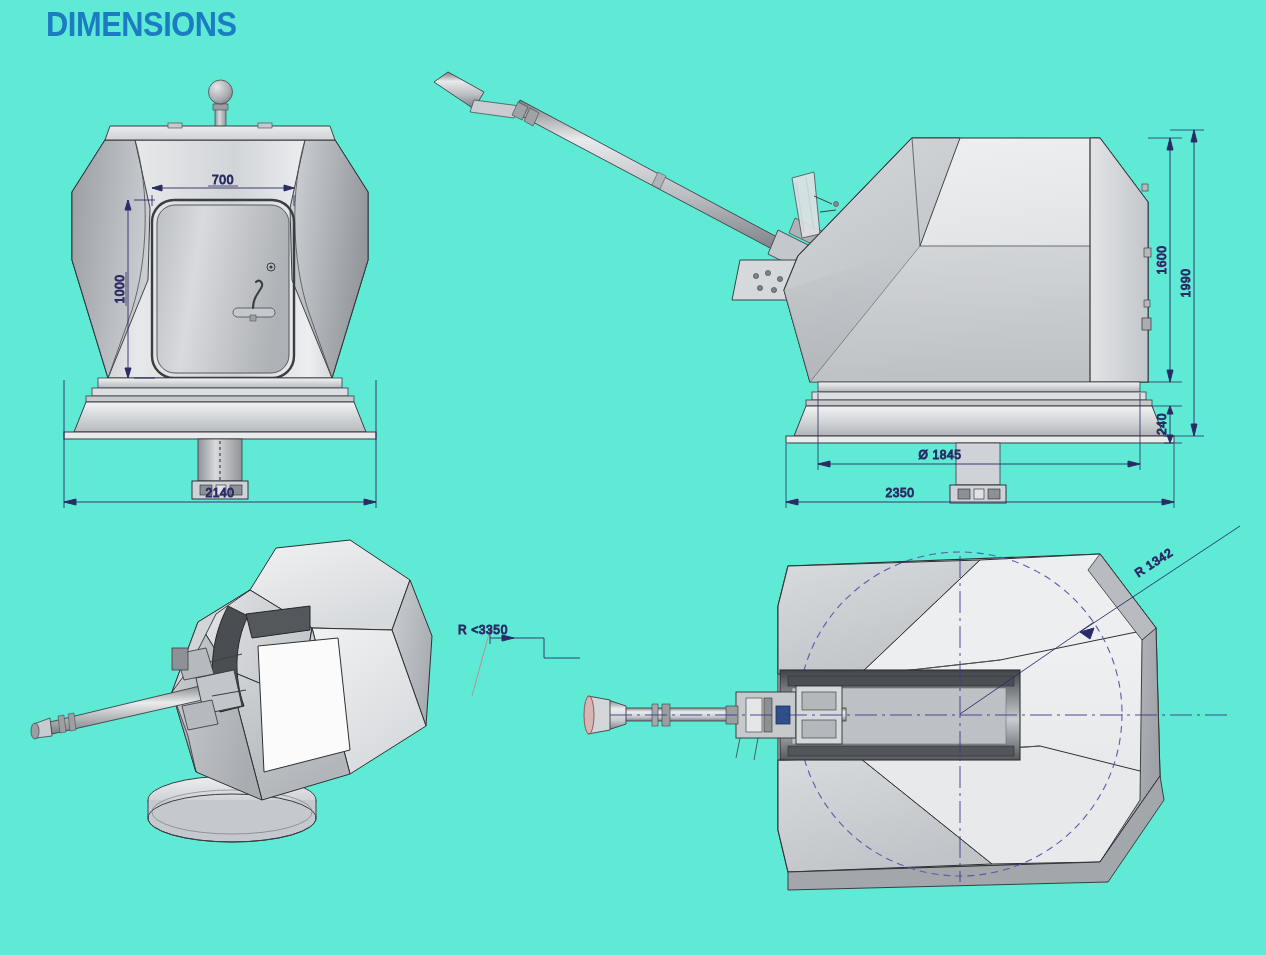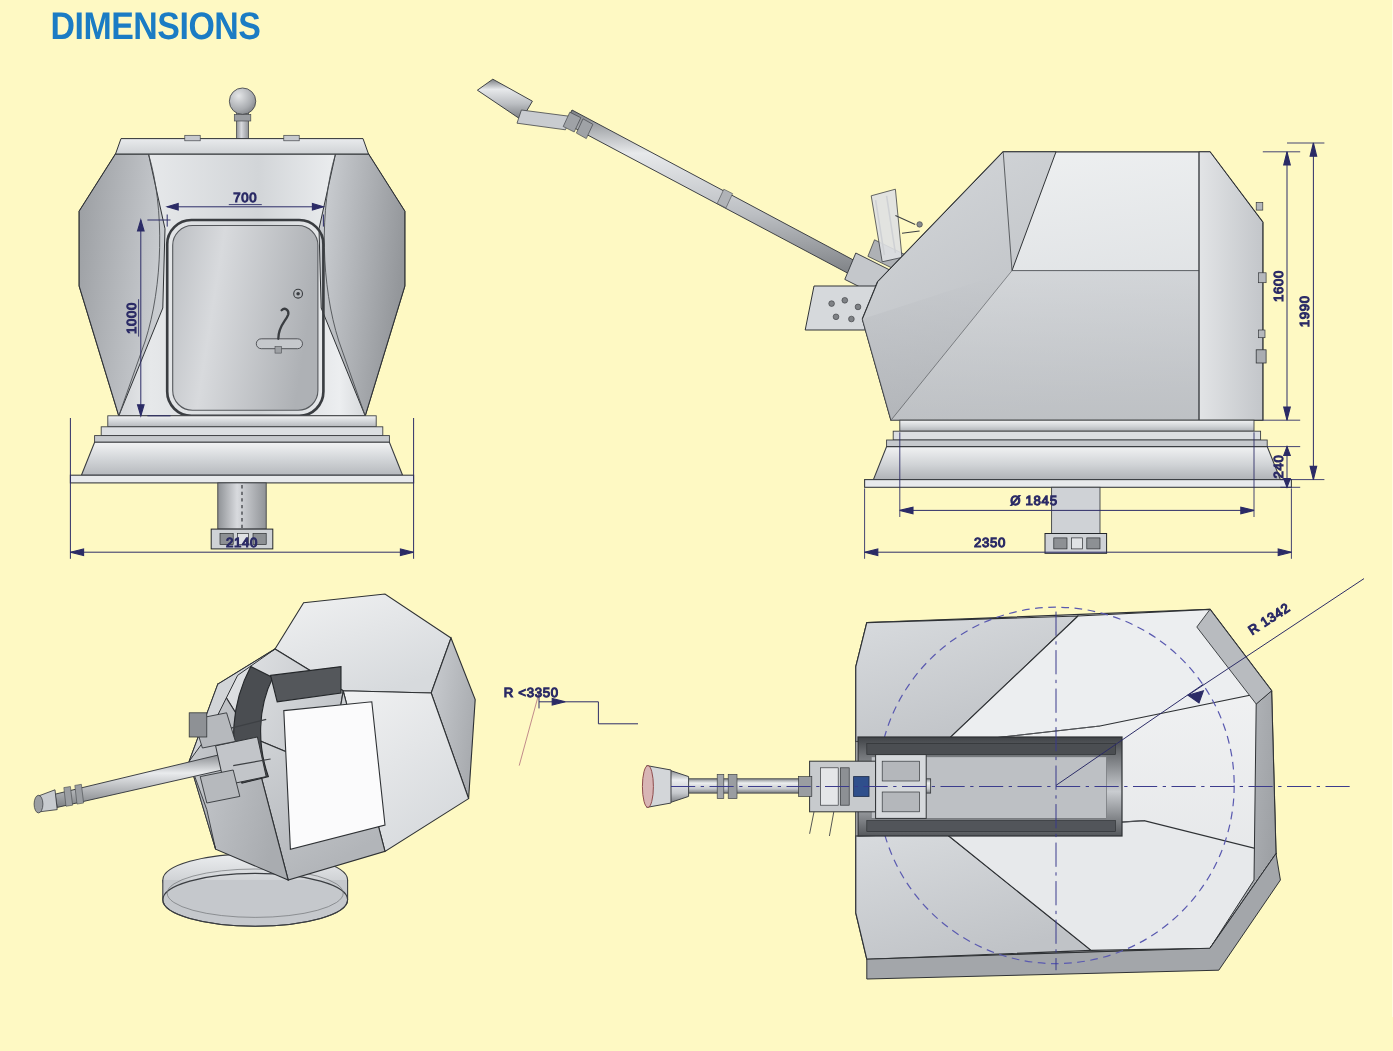--- a/index.html
+++ b/index.html
@@ -11,21 +11,21 @@
     width: 1266px;
     height: 955px;
     font-family: "Liberation Sans", sans-serif;
     position: relative;
     overflow: hidden;
   }
   #page {
     position: relative;
     width: 1266px;
     height: 955px;
-    background: #fef9c3;
+    background: #5eead4;
   }
   #title {
     position: absolute;
     left: 46px;
     top: 6px;
     font-family: "Liberation Sans", sans-serif;
     font-weight: bold;
     font-size: 35px;
     letter-spacing: -0.5px;
     color: #1b7cc4;

